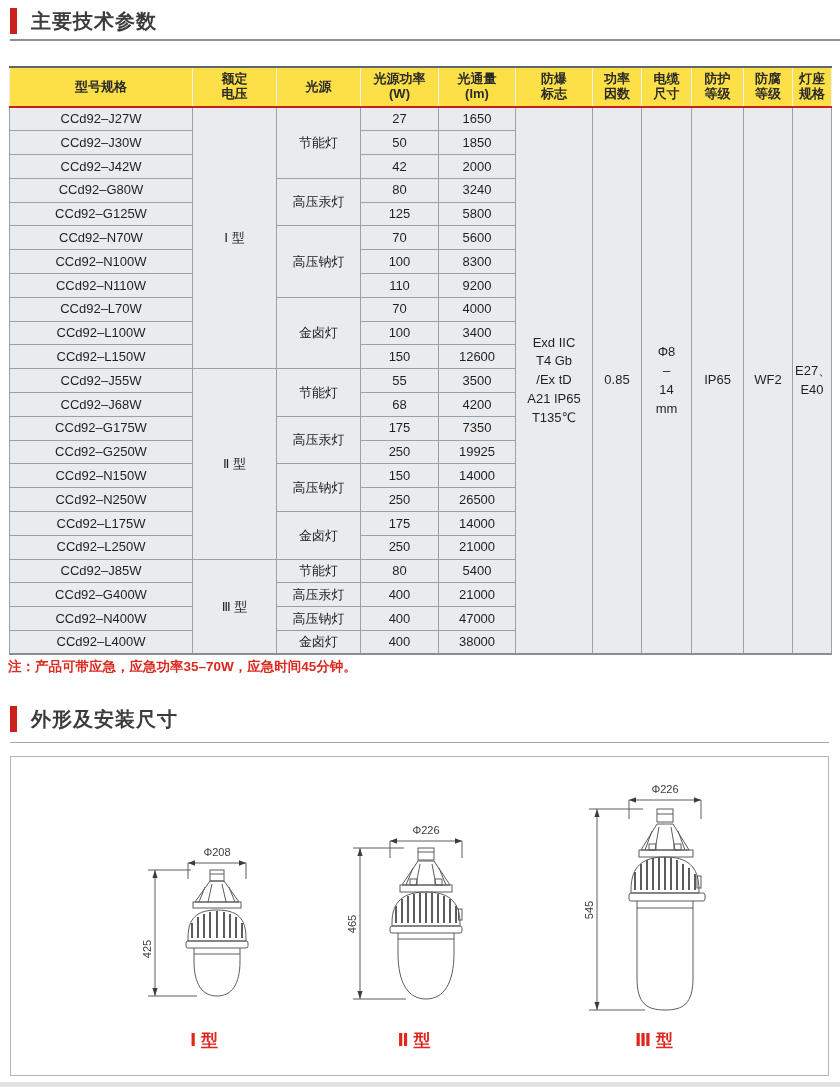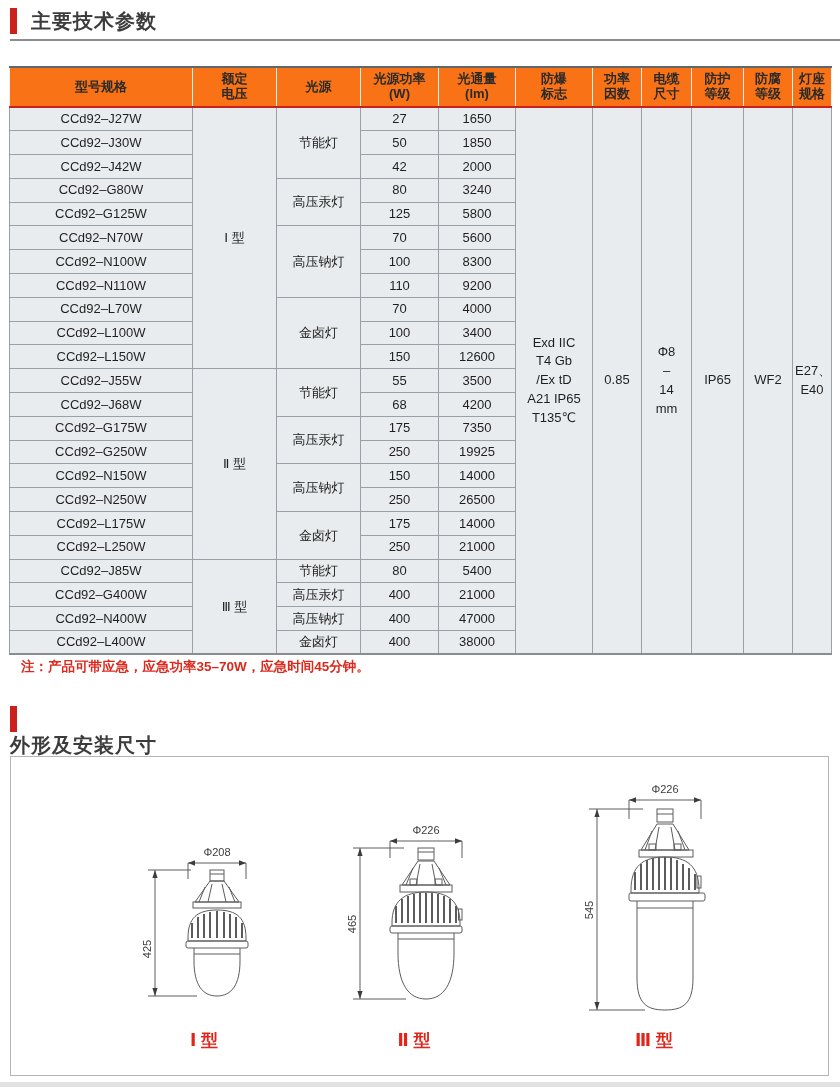--- a/index.html
+++ b/index.html
@@ -3,42 +3,42 @@
 <meta charset="utf-8">
 <style>
   html,body { margin:0; padding:0; }
   body {
     width:840px; height:1087px; background:#ffffff; position:relative;
     font-family:"Liberation Sans","DejaVu Sans",sans-serif; color:#1f1f1f;
   }
   
   .section-header { position:absolute; left:10px; display:flex; align-items:flex-start; }
   #sec1 { top:8px; width:830px; border-bottom:2px solid #8d8d8d; padding-bottom:5px; }
-  #sec2 { top:706px; width:819px; border-bottom:1px solid #a8a8a8; padding-bottom:2px;flex-direction:column; }
+  #sec2 { top:706px; width:819px; border-bottom:1px solid #a8a8a8; padding-bottom:10px; }
   .red-bar { width:7px; height:26px; background:#cc201d; margin-right:14px; flex:0 0 auto; }
   .section-title { font-size:20px; font-weight:bold; color:#3c3c3c; letter-spacing:1px; line-height:26px; }
 
   
   #spec-table { position:absolute; left:9px; top:66px; border-collapse:collapse; table-layout:fixed;
     width:822px; font-size:13px; }
   #spec-table th {
-    background:#f97316; font-weight:bold; color:#2a2a2a; text-align:center; vertical-align:middle;
+    background:#fde047; font-weight:bold; color:#2a2a2a; text-align:center; vertical-align:middle;
     height:36px; line-height:1.15; white-space:pre-line;
     border-left:1px solid #edf0f2; border-right:1px solid #edf0f2;
     border-top:2px solid #60666a; border-bottom:2px solid #c8221c; padding:1px;
   }
   #spec-table td {
     background:#e9ecee; text-align:center; vertical-align:middle;
     border:1px solid #9aa1a6; padding:0 2px; white-space:pre-line; line-height:1.2;
   }
   #spec-table tbody tr { height:23.8px;margin-left:22px; }
   #spec-table { border:1px solid #9aa1a6; border-top:2px solid #60666a; border-bottom:2px solid #878e92; }
   .merged-cell { line-height:1.45 !important; }
 
-  .note { position:absolute; left:21px; top:658px; color:#dc291e; font-weight:bold; font-size:13.5px; }
+  .note { position:absolute; left:8px; top:658px; color:#dc291e; font-weight:bold; font-size:13.5px; }
 
   
   .drawing-box { position:absolute; left:10px; top:756px; width:817px; height:318px;
     border:1px solid #b5b5b5; background:#ffffff; }
   .fig-svg { position:absolute; }
   #fig1 { left:128px; top:86px; }
   #fig2 { left:333px; top:64px; }
   #fig3 { left:568px; top:23px; }
   .fig-label { position:absolute; top:272px; text-align:center; color:#e0251b; font-weight:bold; font-size:17px; }
   #lab1 { left:128px; width:130px; }

